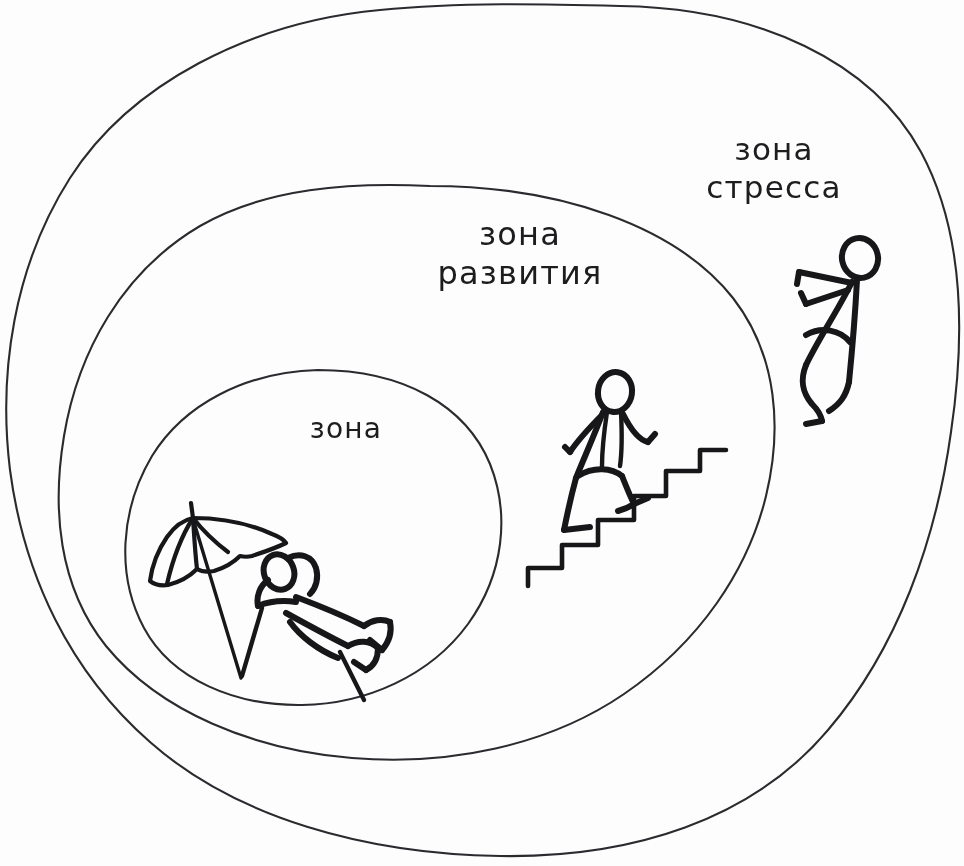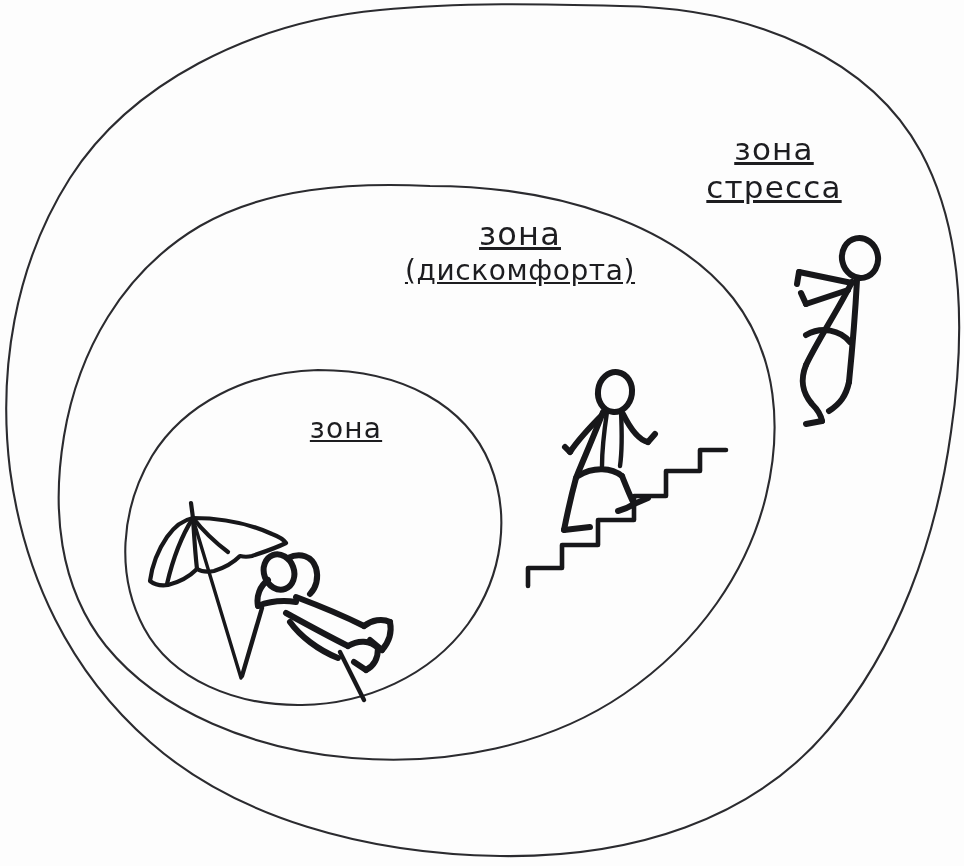--- a/index.html
+++ b/index.html
@@ -70,21 +70,20 @@
     color: #1d1d20;
     font-family: "DejaVu Sans", sans-serif;
     font-weight: 400;
     letter-spacing: 1.2px;
     line-height: 1.22;
     white-space: nowrap;
     user-select: none;
   }
   .zone-label .ln {
     display: block;
-    text-decoration: underline;
   }
   #label-stress {
     left: 642px;
     top: 131px;
     width: 264px;
     font-size: 31px;
   }
   #label-growth {
     left: 330px;
     top: 215px;
@@ -260,20 +259,20 @@
 
   </svg>
 
   <div class="zone-label" id="label-stress">
     <span class="ln">зона</span>
     <span class="ln">стресса</span>
   </div>
 
   <div class="zone-label" id="label-growth">
     <span class="ln">зона</span>
-    <span class="ln ln-sub">(дискомфорта)</span>
+    <span class="ln">развития</span>
   </div>
 
   <div class="zone-label" id="label-comfort">
     <span class="ln">зона</span>
   </div>
 
 </div>
 
 </body></html>

